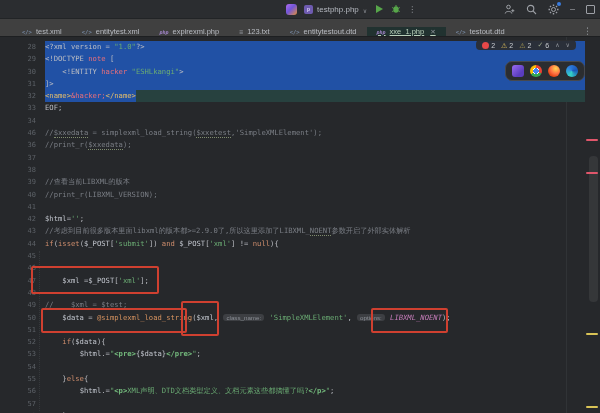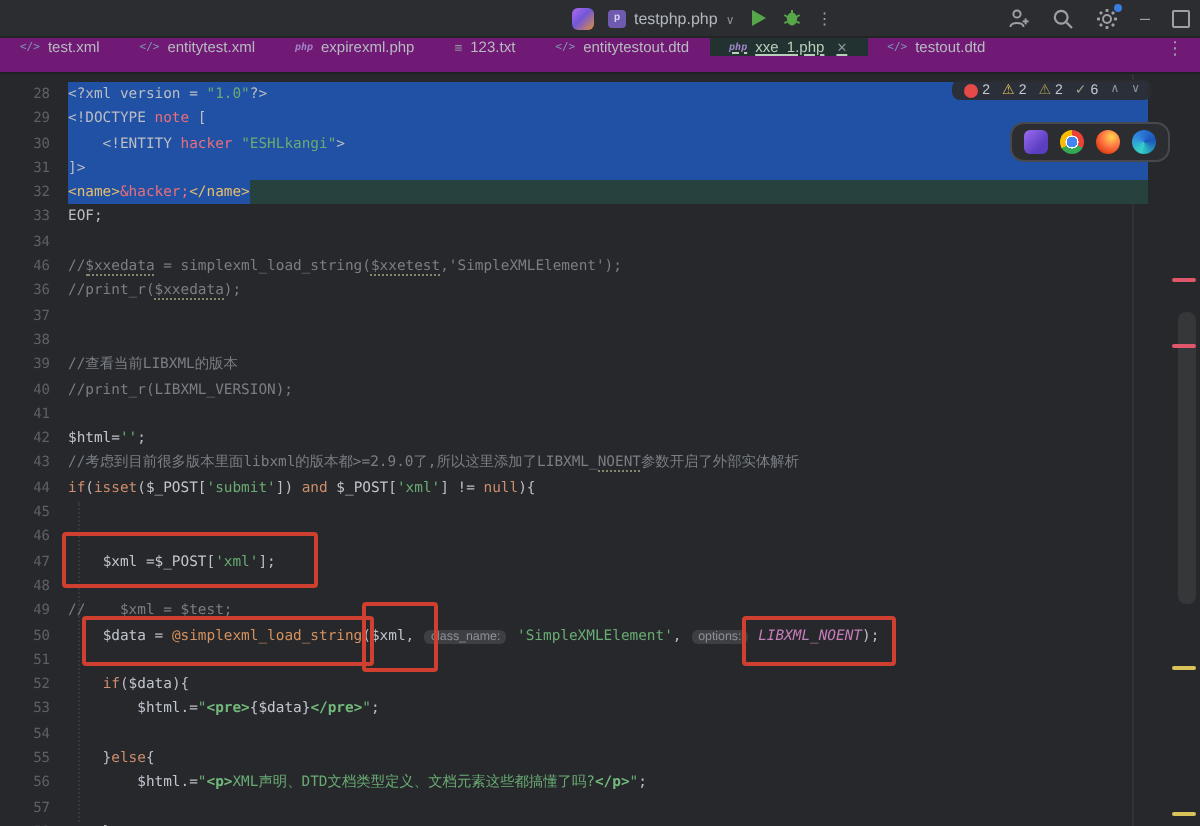--- a/index.html
+++ b/index.html
@@ -12,32 +12,32 @@
   .runcfg{display:flex;align-items:flex-end;gap:4px;cursor:pointer;}
   .php-mini{width:9px;height:9px;border-radius:2px;background:#6e5bb0;color:#dcd2f5;font-size:5px;font-weight:bold;display:flex;align-items:center;justify-content:center;}
   .runcfg-label{color:#b4b8bf;font-size:8px;}
   .chev{color:#8b8e94;font-size:6px;line-height:1;}
   .tb-icon{display:flex;align-items:center;justify-content:center;color:#9da0a6;}
   .win-min{color:#9da0a6;font-size:9px;line-height:1;}
   .win-max{width:7px;height:7px;border:1px solid #9da0a6;border-radius:1px;}
   .gear-wrap{position:relative;}
   .badge-dot{position:absolute;right:-2px;top:-2px;width:4px;height:4px;border-radius:50%;background:#3a7de0;}
   
-  .tabbar{height:17px;background:#701a75;display:flex;align-items:flex-start;padding-left:0;border-bottom:1px solid #1d1f21;}
+  .tabbar{height:17px;background:#404040;display:flex;align-items:flex-end;padding-left:12px;border-bottom:1px solid #1d1f21;}
   .tab{display:flex;align-items:center;gap:4px;padding:0 10px;font-size:7.5px;color:#b7bac0;cursor:pointer;}
   .tab.active{background:#213230;color:#b9cfba;text-decoration:underline;}
   .ficon{font-size:5.5px;color:#7f95b4;font-family:"DejaVu Sans Mono",monospace;}
   .ficon.php{color:#a184c9;font-weight:bold;font-style:italic;font-size:5px;}
   .ficon.txt{color:#8f939a;font-size:6.5px;}
   .tab-close{color:#8f939a;font-size:6.5px;margin-left:2px;}
   .tab-kebab{margin-left:auto;color:#9da0a6;font-size:9px;display:flex;align-items:center;padding:0 8px;}
   
   .editor{position:relative;height:377px;background:#26282b;font-family:"DejaVu Sans Mono",monospace;}
   .lines{position:absolute;inset:0;padding-top:4px;}
-  .row{display:flex;height:12.3px;line-height:12.3px;white-space:pre;}
+  .row{display:flex;height:12.3px;line-height:12.3px;white-space:pre;padding-left:11px;}
   .ln{width:34px;flex:0 0 34px;text-align:right;padding-right:9px;box-sizing:border-box;color:#5c6167;font-size:7px;}
   .txt{position:relative;flex:1;font-size:7.2px;color:#bcbec4;}
   .band{position:absolute;top:0;bottom:0;left:0;z-index:0;}
   .band.sel{background:#2151a5;}
   .band.frag{background:#27413f;}
   .tk{position:relative;z-index:1;}
   .tok-p{color:#bcbec4;}
   .tok-k{color:#cf8e6d;}
   .tok-s{color:#6aab73;}
   .tok-sb{color:#73b97c;font-weight:bold;}

